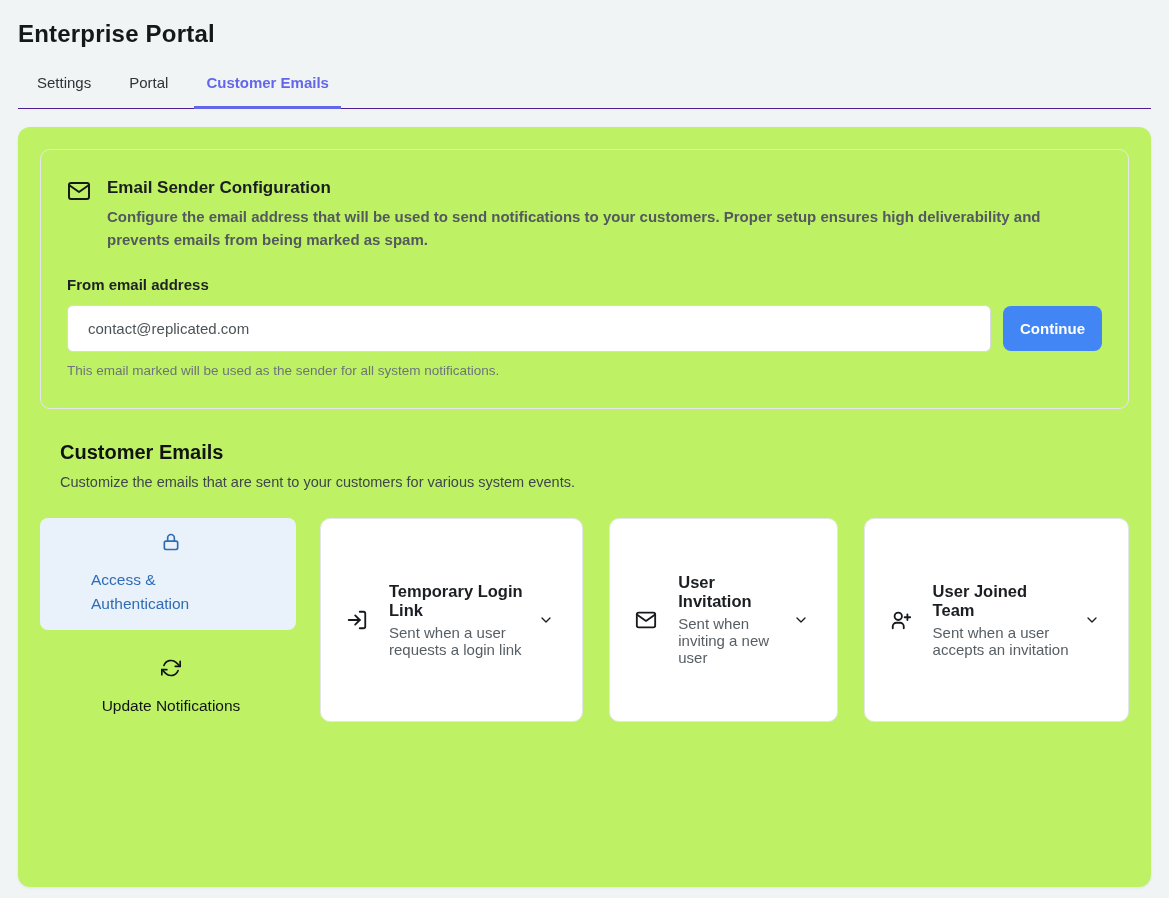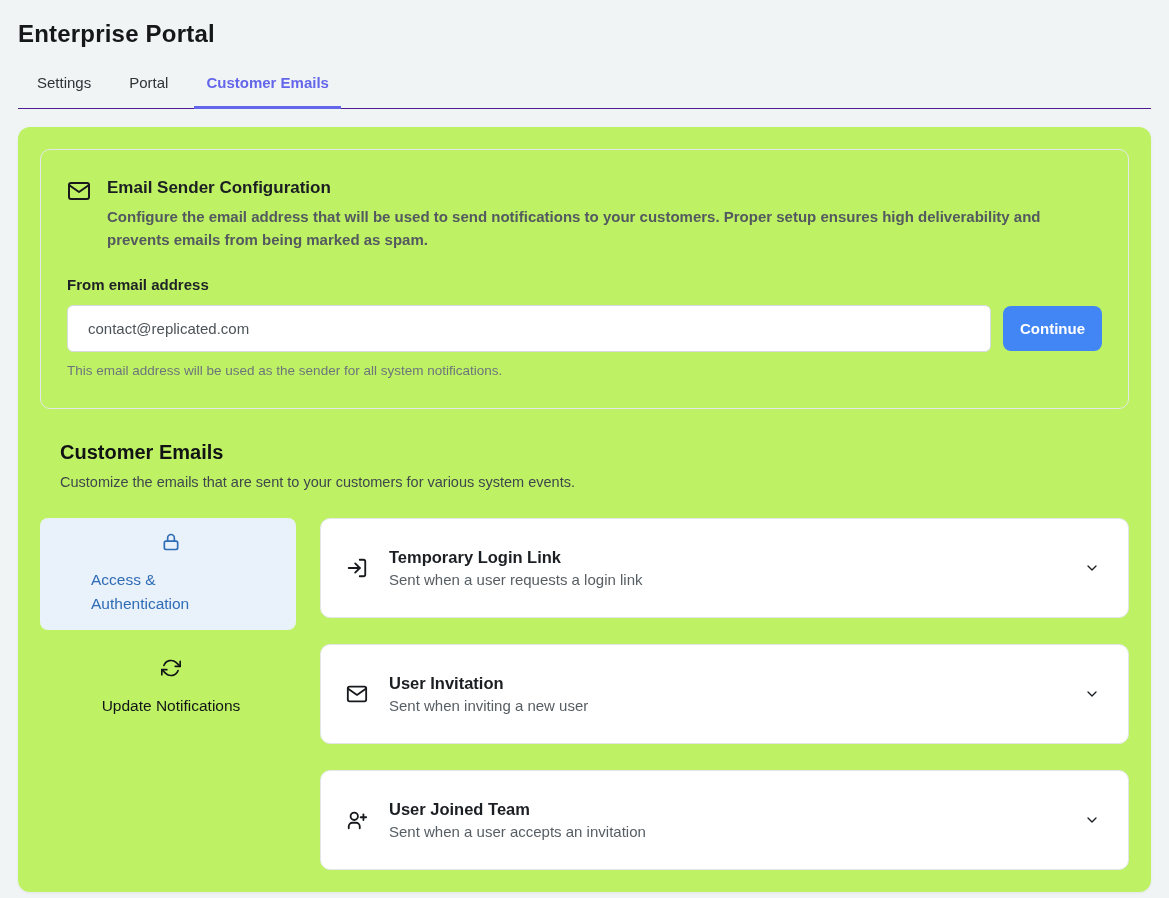--- a/index.html
+++ b/index.html
@@ -147,21 +147,21 @@
     flex-direction: column;
   }
   .cat-item.active {
     background: #e9f1fb;
     color: #2e6cb5;
   }
   .cat-item .cat-label { max-width: 160px; }
   .cat-item:not(.active) { padding-top: 4px; padding-bottom: 4px; }
 
   
-  .email-list { flex: 1; display: flex; flex-direction: column; gap: 26px; }
+  .email-list { flex: 1; display: flex; flex-direction: row; gap: 26px; }
   .email-card {
     border: 1px solid #e3e6e9;
     border-radius: 10px;
     min-height: 100px;
     display: flex;
     align-items: center;
     gap: 11px;
     padding: 18px 28px 18px 25px;
     background: #fff;
     cursor: pointer;
@@ -210,21 +210,21 @@
         </div>
       </div>
 
       <label class="field-label">From email address</label>
 
       <div class="input-row">
         <input class="email-input" type="text" value="contact@replicated.com" style="">
         <button class="continue-btn">Continue</button>
       </div>
 
-      <div class="helper-text">This email address will be used as the sender for all system notifications.</div>
+      <div class="helper-text">This email marked will be used as the sender for all system notifications.</div>
     </section>
 
     <h2 class="section-title">Customer Emails</h2>
     <p class="section-desc">Customize the emails that are sent to your customers for various system events.</p>
 
     <div class="columns">
 
       <div class="cat-list">
         <div class="cat-item active">
           <span>

